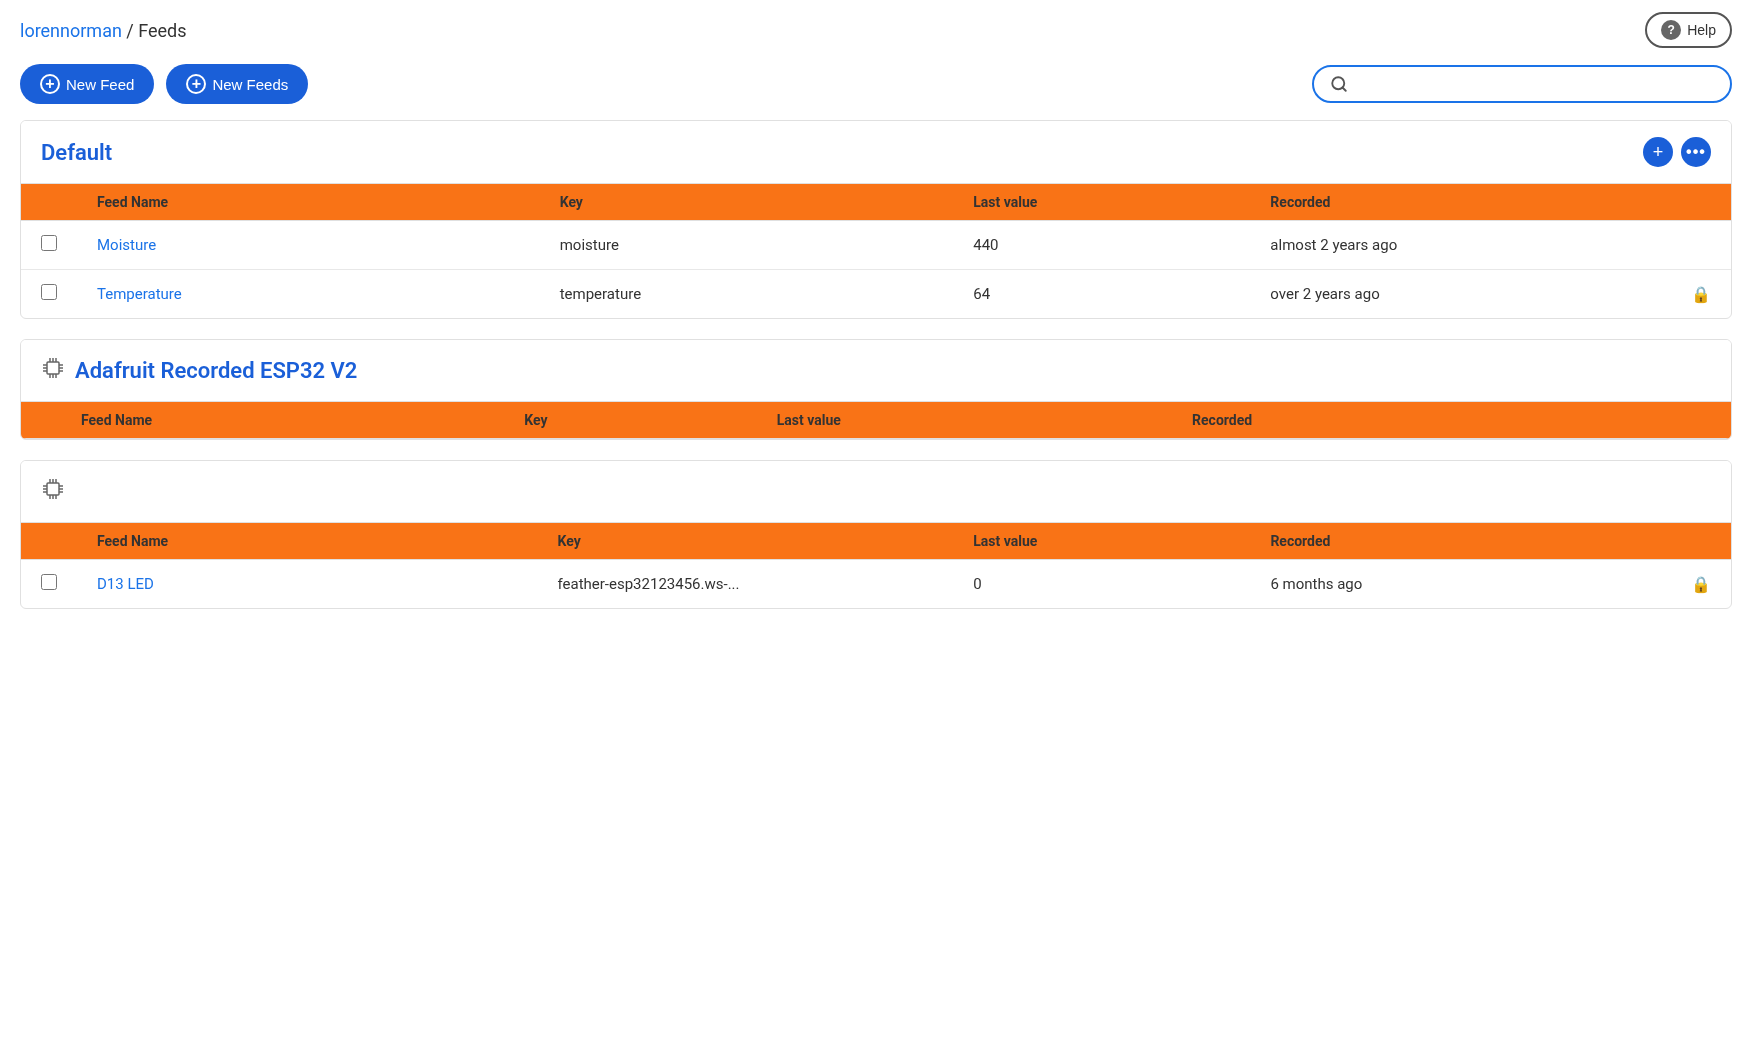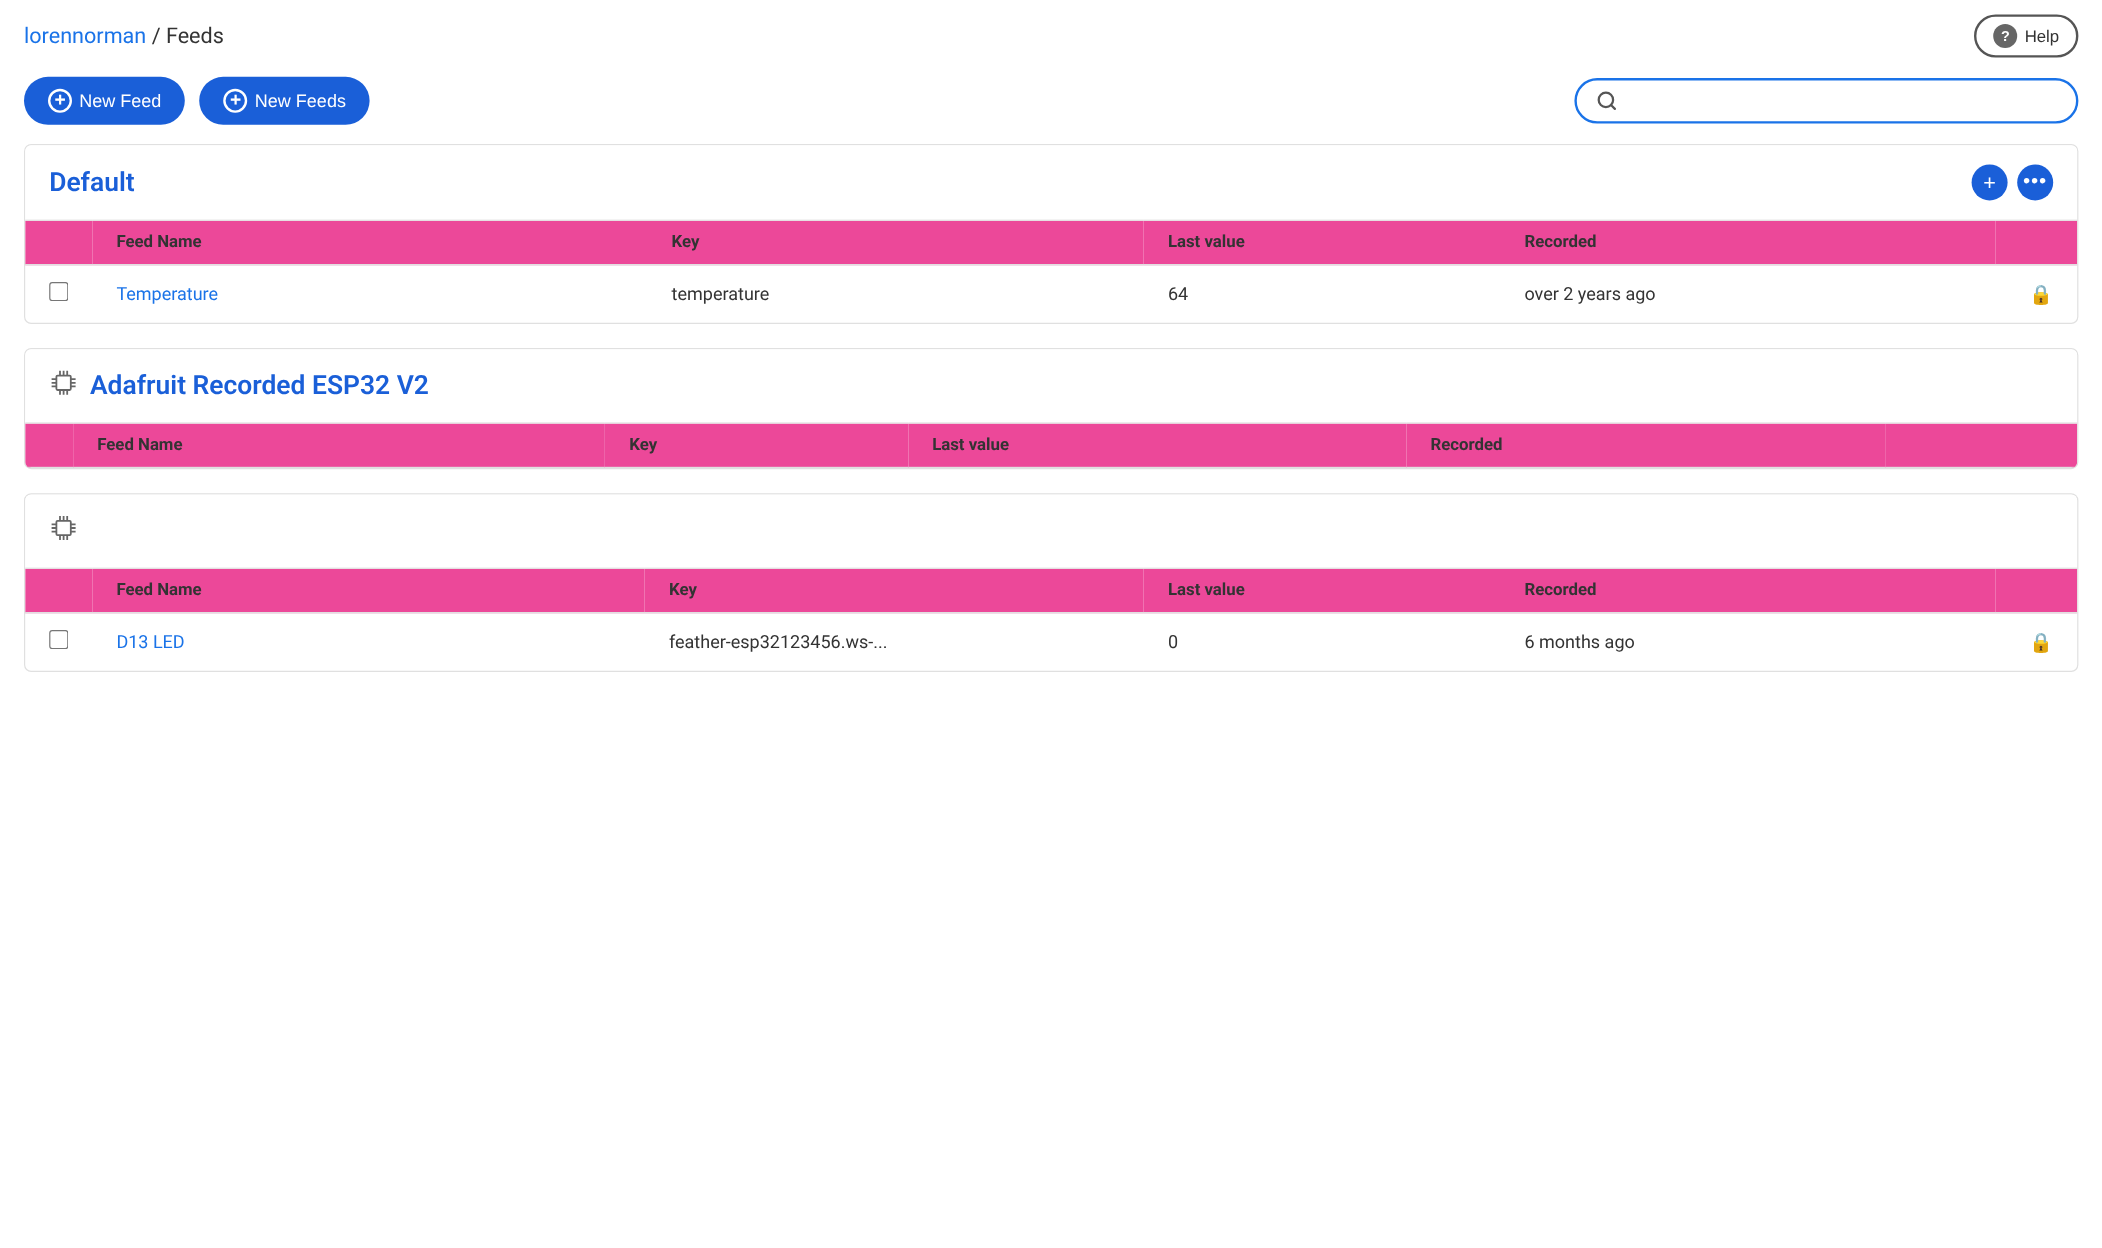--- a/index.html
+++ b/index.html
@@ -149,21 +149,21 @@
       justify-content: center;
       cursor: pointer;
       font-weight: bold;
       letter-spacing: 1px;
     }
     .feed-table {
       width: 100%;
       border-collapse: collapse;
     }
     .feed-table thead tr {
-      background: #ec4899;
+      background: #f97316;
     }
     .feed-table th {
       text-align: left;
       padding: 10px 20px;
       font-size: 14px;
       font-weight: 700;
       color: #333;
       border-top: 1px solid #e0e0e0;
       border-bottom: 1px solid #e0e0e0;
     }
@@ -250,20 +250,28 @@
             <th>Feed Name</th>
             <th>Key</th>
             <th>Last value</th>
             <th>Recorded</th>
             <th></th>
           </tr>
         </thead>
         <tbody>
           <tr>
             <td class="checkbox-cell"><input type="checkbox" style=""></td>
+            <td class="col-feed-name"><a href="#" class="feed-name-link">Moisture</a></td>
+            <td class="col-key">moisture</td>
+            <td class="col-last-value">440</td>
+            <td class="col-recorded">almost 2 years ago</td>
+            <td class="col-lock"></td>
+          </tr>
+          <tr>
+            <td class="checkbox-cell"><input type="checkbox" style=""></td>
             <td class="col-feed-name"><a href="#" class="feed-name-link">Temperature</a></td>
             <td class="col-key">temperature</td>
             <td class="col-last-value">64</td>
             <td class="col-recorded">over 2 years ago</td>
             <td class="col-lock"><span style="color:#999; font-size:16px;">🔒</span></td>
           </tr>
         </tbody>
       </table>
     </div>
     <div class="group-section">

